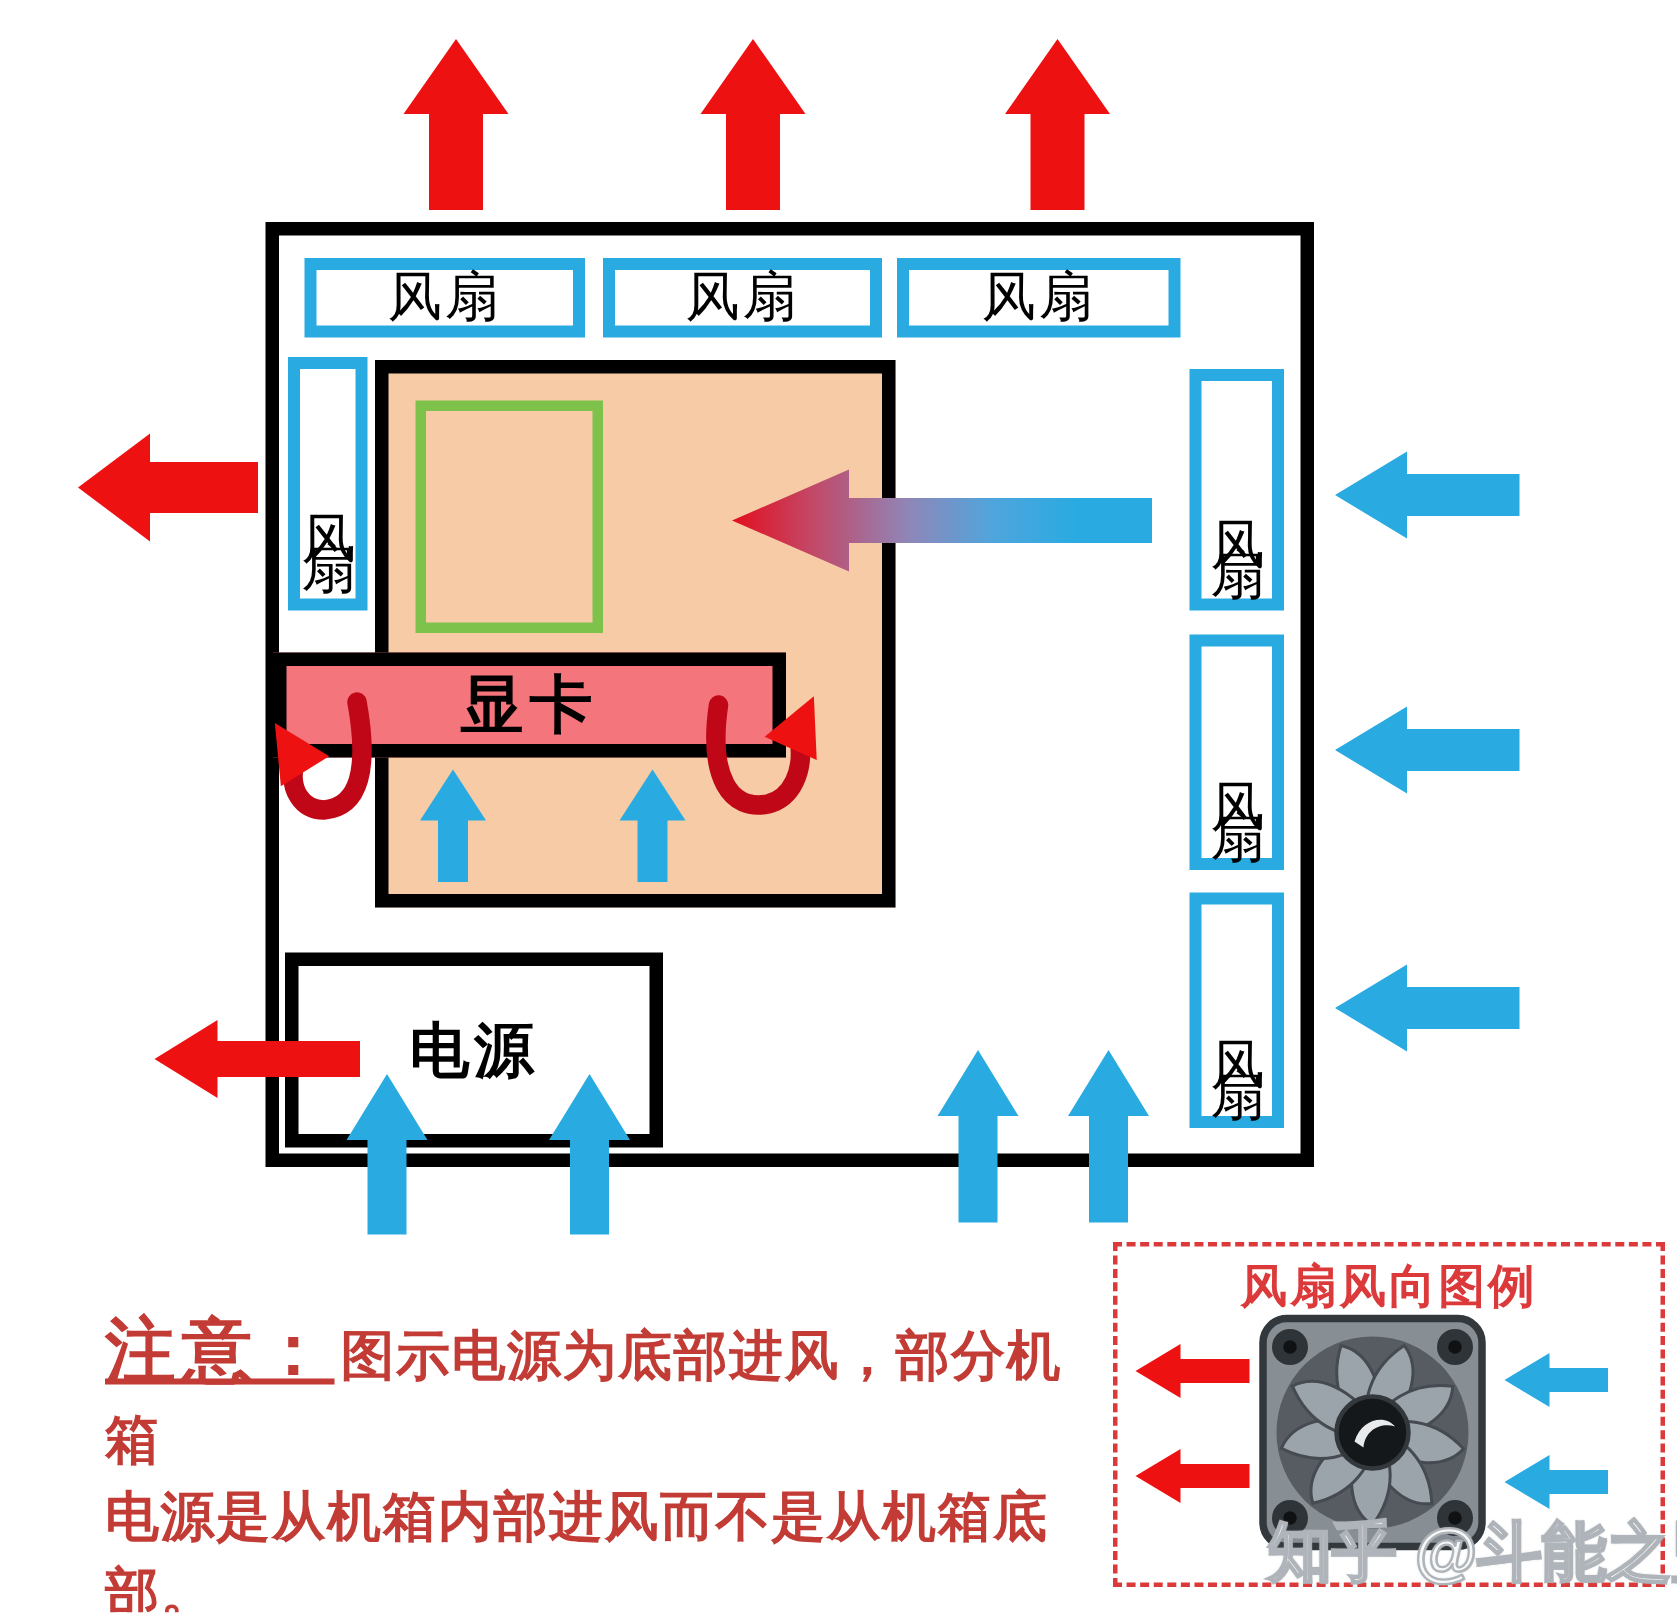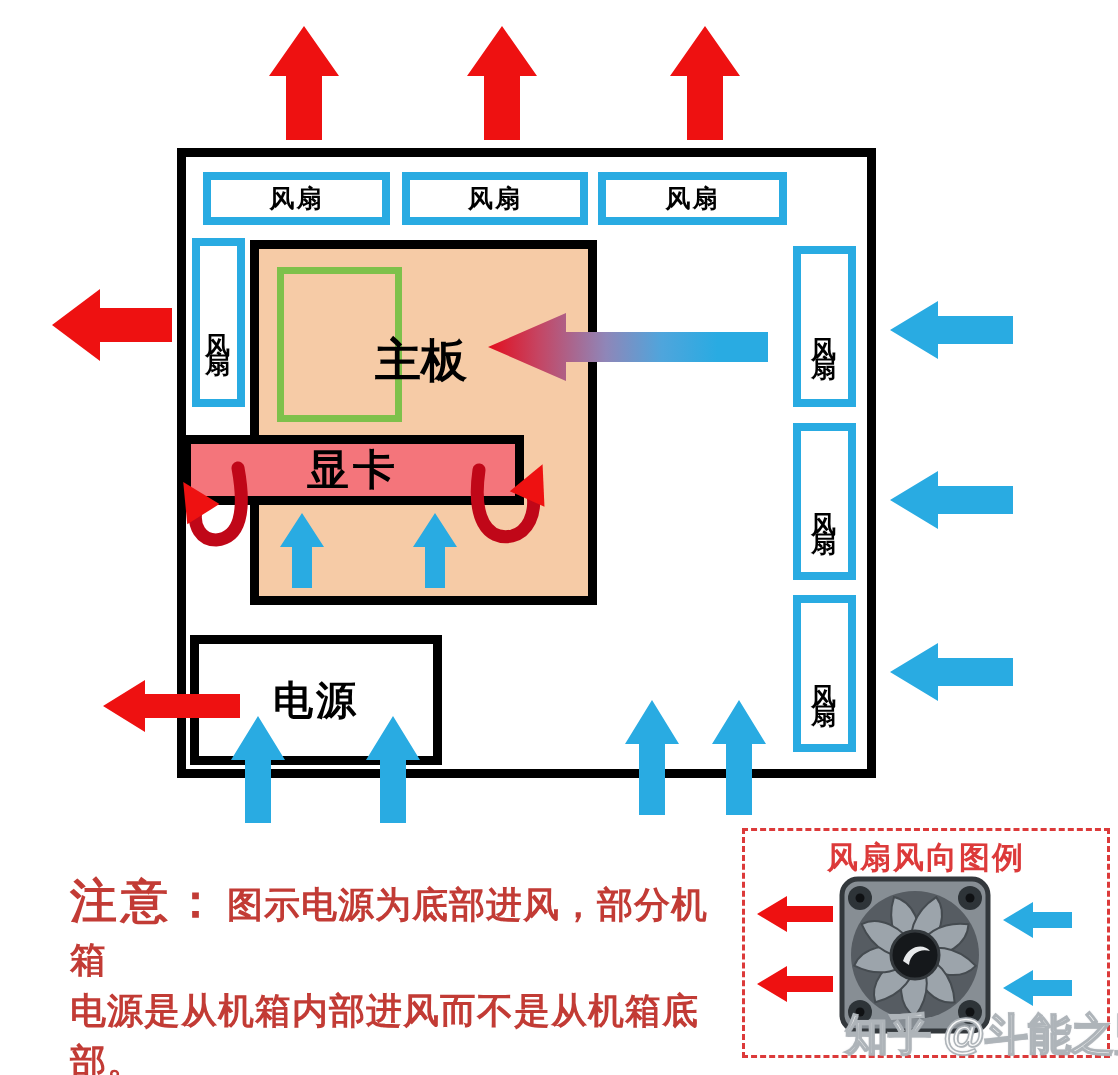--- a/index.html
+++ b/index.html
@@ -7,21 +7,21 @@
     position:relative;width:1118px;height:1075px;background:#fff;overflow:hidden;
     font-family:"Liberation Sans","DejaVu Sans",sans-serif;
   }
   .abs{position:absolute;}
 
   
   #case{left:177px;top:148px;width:681px;height:612px;border:9px solid var(--case-black);background:#fff;z-index:1;}
 
   
   .fanbox{border:8px solid var(--intake-blue);background:#fff;display:flex;align-items:center;justify-content:center;z-index:4;}
-  .fanbox .lbl{font-weight:bold;color:#000;font-size:25px;letter-spacing:2px;}
+  .fanbox .lbl{font-weight:normal;color:#000;font-size:36px;letter-spacing:2px;}
   .fan-top1{left:203px;top:172px;width:171px;height:37px;}
   .fan-top2{left:402px;top:172px;width:170px;height:37px;}
   .fan-top3{left:598px;top:172px;width:173px;height:37px;}
   .fan-vert .lbl{writing-mode:vertical-rl;text-orientation:upright;letter-spacing:16px;margin-top:14px;}
   .fan-left{left:192px;top:238px;width:37px;height:153px;}
   .fan-r1{left:793px;top:246px;width:47px;height:145px;}
   .fan-r2{left:793px;top:423px;width:47px;height:141px;}
   .fan-r3{left:793px;top:595px;width:47px;height:141px;}
 
   
@@ -35,21 +35,21 @@
 
   
   #overlay{left:0;top:0;width:1118px;height:1075px;z-index:50;pointer-events:none;}
   .arrow-red{fill:var(--exhaust-red);}
   .arrow-blue{fill:var(--intake-blue);}
   .recirc-stroke{fill:none;stroke:var(--recirc-dark-red);stroke-width:13;stroke-linecap:round;}
 
   
   #note{left:70px;top:868px;width:660px;z-index:6;color:var(--note-red);
         font-family:"Liberation Serif","DejaVu Serif",serif;font-weight:bold;line-height:1.42;}
-  #note .prefix{font-size:47px;letter-spacing:4px;}
+  #note .prefix{font-size:47px;letter-spacing:4px;text-decoration:underline;}
   #note .body{font-size:36px;letter-spacing:1px;}
 
   
   #legend{left:742px;top:828px;width:362px;height:224px;border:3px dashed var(--legend-border-red);background:#fff;z-index:5;}
   #legend-title{position:absolute;left:50%;top:6px;transform:translateX(-50%);
         font-family:Liberation Serif, serif;font-weight:bold;font-size:31px;
         color:var(--legend-border-red);white-space:nowrap;letter-spacing:2px;}
   #fanphoto{position:absolute;left:91px;top:40px;}
 
   
@@ -83,21 +83,20 @@
   </div>
   <div class="abs fanbox fan-vert fan-r2">
     <span class="lbl">风扇</span>
   </div>
   <div class="abs fanbox fan-vert fan-r3">
     <span class="lbl">风扇</span>
   </div>
 
   <div class="abs" id="mobo">
     <div class="abs" id="cpu"></div>
-    <div class="abs" id="mobo-label">主板</div>
   </div>
 
   <div class="abs" id="psu">
     <span class="lbl">电源</span>
   </div>
 
   <div class="abs" id="gpu">
     <span class="lbl">显卡</span>
   </div>
 

